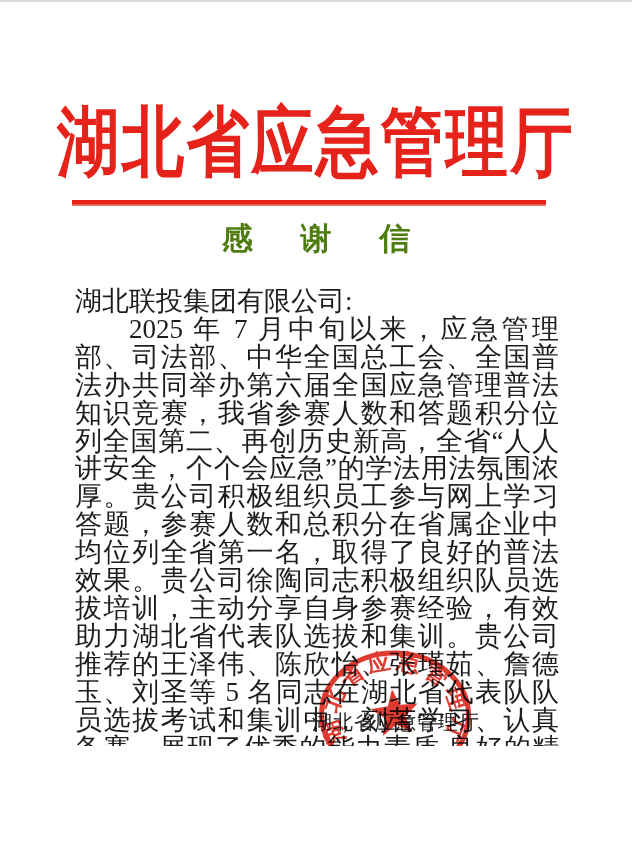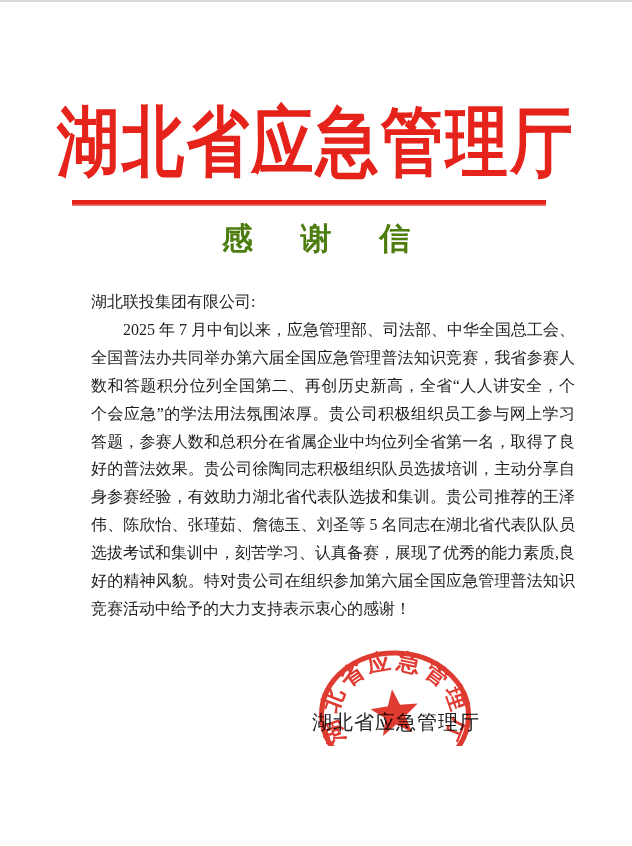--- a/index.html
+++ b/index.html
@@ -39,22 +39,22 @@
   
   .letter-heading{
     position:absolute;top:221px;left:0;width:632px;
     margin:0;
     font-size:31px;font-weight:700;line-height:36px;
     text-align:center;letter-spacing:20px;text-indent:20px;
     color:#4d7c0f;
   }
   
   .letter-body{
-    position:absolute;top:288px;left:91px;width:484px;
-    font-size:16px;line-height:27.9px;
+    position:absolute;top:288px;left:75px;width:484px;
+    font-size:27px;line-height:27.9px;
     text-align:justify;
   }
   .salutation{margin:0;}
   .body-paragraph{margin:0;text-indent:2em;}
   
   .signature{
     position:absolute;top:709px;left:312px;
     font-size:20px;letter-spacing:1px;white-space:nowrap;
   }
   .date{

